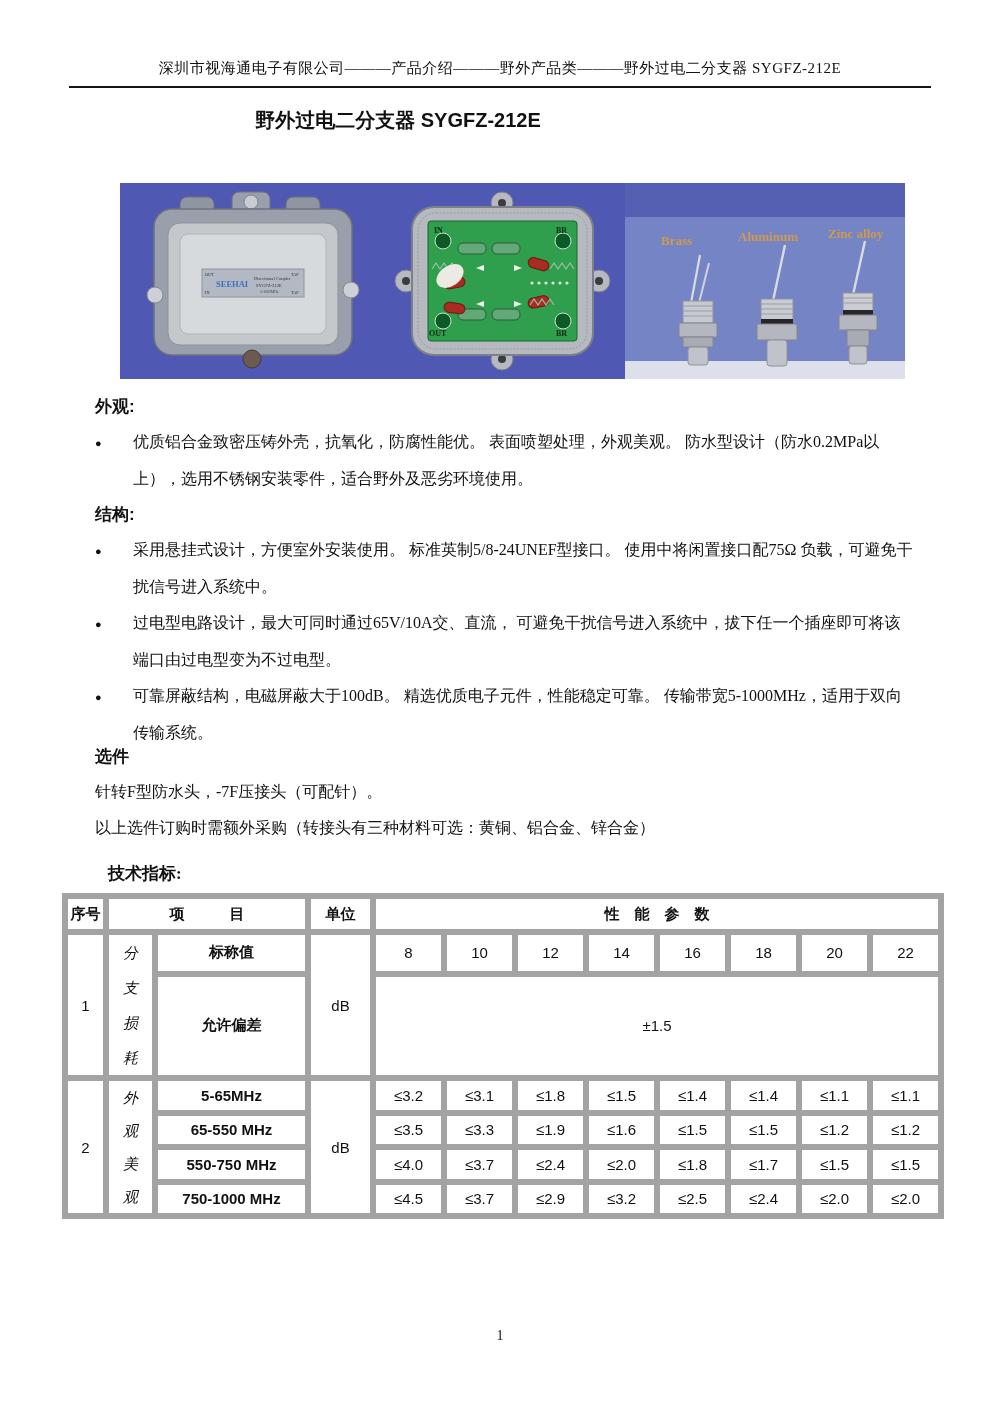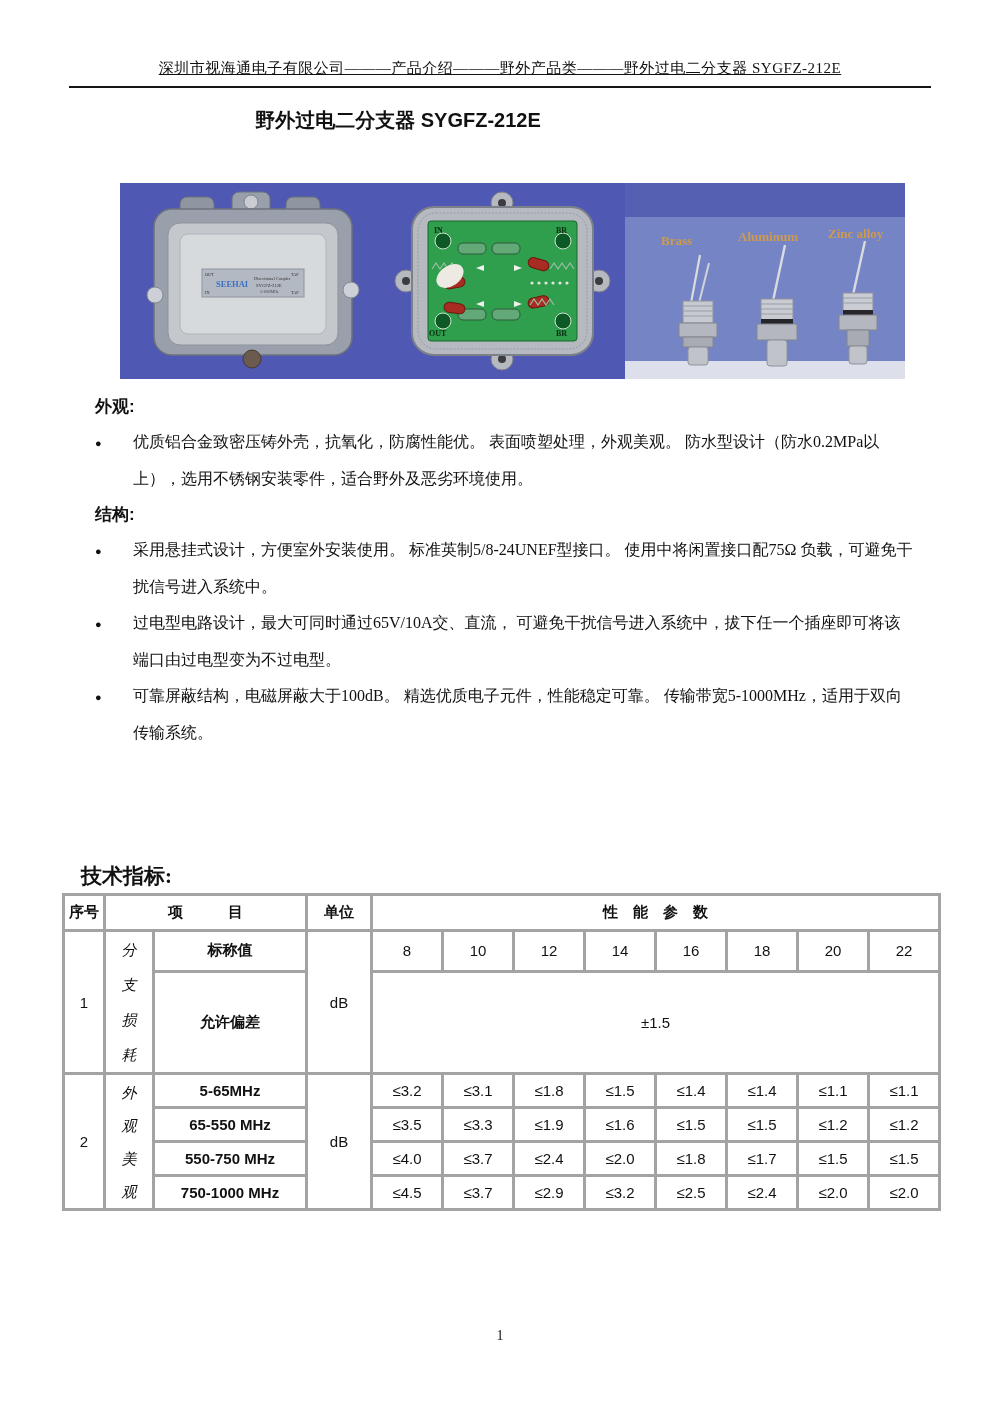--- a/index.html
+++ b/index.html
@@ -1,42 +1,42 @@
 <!DOCTYPE html>
 <html><head>
 <meta charset="utf-8">
 <style>
   html,body{margin:0;padding:0;background:#e8e8e8;}
   .page{
     position:relative;width:1000px;height:1414px;margin:0 auto;background:#ffffff;
     font-family:"Liberation Serif","DejaVu Serif",serif;color:#111;overflow:hidden;
   }
   #header-line{position:absolute;top:59px;left:0;width:1000px;text-align:center;
-    font-size:15px;letter-spacing:0.5px;text-decoration:underline;}
+    font-size:15px;letter-spacing:0.5px;}
   #header-rule{position:absolute;top:86px;left:69px;width:862px;height:2px;background:#151515;}
   #page-title{position:absolute;top:107px;left:0;width:796px;text-align:center;
     font-size:20px;font-weight:bold;font-family:"Liberation Sans","DejaVu Sans",sans-serif;}
   #photos{position:absolute;top:183px;left:120px;width:785px;height:196px;display:flex;}
   #photos svg{display:block;}
   .section{position:absolute;left:95px;width:818px;}
   #sec-appearance{top:390px;}
   #sec-structure{top:498px;}
   #sec-options{top:740px;}
   .sec-heading{font-size:17px;font-weight:bold;line-height:34px;
     font-family:"Liberation Sans","DejaVu Sans",sans-serif;}
   .bullet{display:flex;font-size:16px;line-height:36.5px;}
   .bullet .marker{width:38px;flex:0 0 38px;font-size:11px;padding-top:1px;}
   .bullet .btext{flex:1;}
   .option-line{font-size:16px;line-height:36px;}
-  #spec-heading{position:absolute;top:862px;left:81px;font-size:21px;font-weight:bold;
+  #spec-heading{position:absolute;top:862px;left:108px;font-size:17px;font-weight:bold;
     font-family:Liberation Serif, serif;}
   #spec-table-wrap{position:absolute;top:893px;left:62px;}
   table.spec{border-collapse:collapse;border:2px solid #000;table-layout:fixed;width:877px;
     font-family:"Liberation Sans","DejaVu Sans",sans-serif;}
-  table.spec td{border:3px solid #a3a3a3;text-align:center;vertical-align:middle;
+  table.spec td{border:6px solid #a3a3a3;text-align:center;vertical-align:middle;
     font-size:15px;padding:0;overflow:hidden;}
   td.hei{font-weight:bold;}
   td.num{font-size:16px;}
   tr.h36{height:36px;} tr.h40{height:40px;} tr.h100{height:100px;} tr.h34{height:34px;}
   .vtext{width:17px;margin:0 auto;word-break:break-all;line-height:35px;font-size:15px;text-align:center;font-style:italic;}
   .vtext.v4{line-height:33px;}
   #page-number{position:absolute;top:1328px;left:0;width:1000px;text-align:center;font-size:14px;}
 </style>
 </head>
 <body>
@@ -177,20 +177,25 @@
     <div class="bullet">
       <span class="marker">●</span>
       <span class="btext">过电型电路设计，最大可同时通过65V/10A交、直流， 可避免干扰信号进入系统中，拔下任一个插座即可将该端口由过电型变为不过电型。</span>
     </div>
     <div class="bullet">
       <span class="marker">●</span>
       <span class="btext">可靠屏蔽结构，电磁屏蔽大于100dB。 精选优质电子元件，性能稳定可靠。 传输带宽5-1000MHz，适用于双向传输系统。</span>
     </div>
   </div>
 
+  <div class="section" id="sec-options">
+    <div class="sec-heading">选件</div>
+    <div class="option-line">针转F型防水头，-7F压接头（可配针）。</div>
+    <div class="option-line">以上选件订购时需额外采购（转接头有三种材料可选：黄铜、铝合金、锌合金）</div>
+  </div>
 
   <div id="spec-heading">技术指标:</div>
 
   <div id="spec-table-wrap">
     <table class="spec">
       <colgroup>
         <col style="width:41px">
           <col style="width:49px">
           <col style="width:153px">
           <col style="width:65px">

